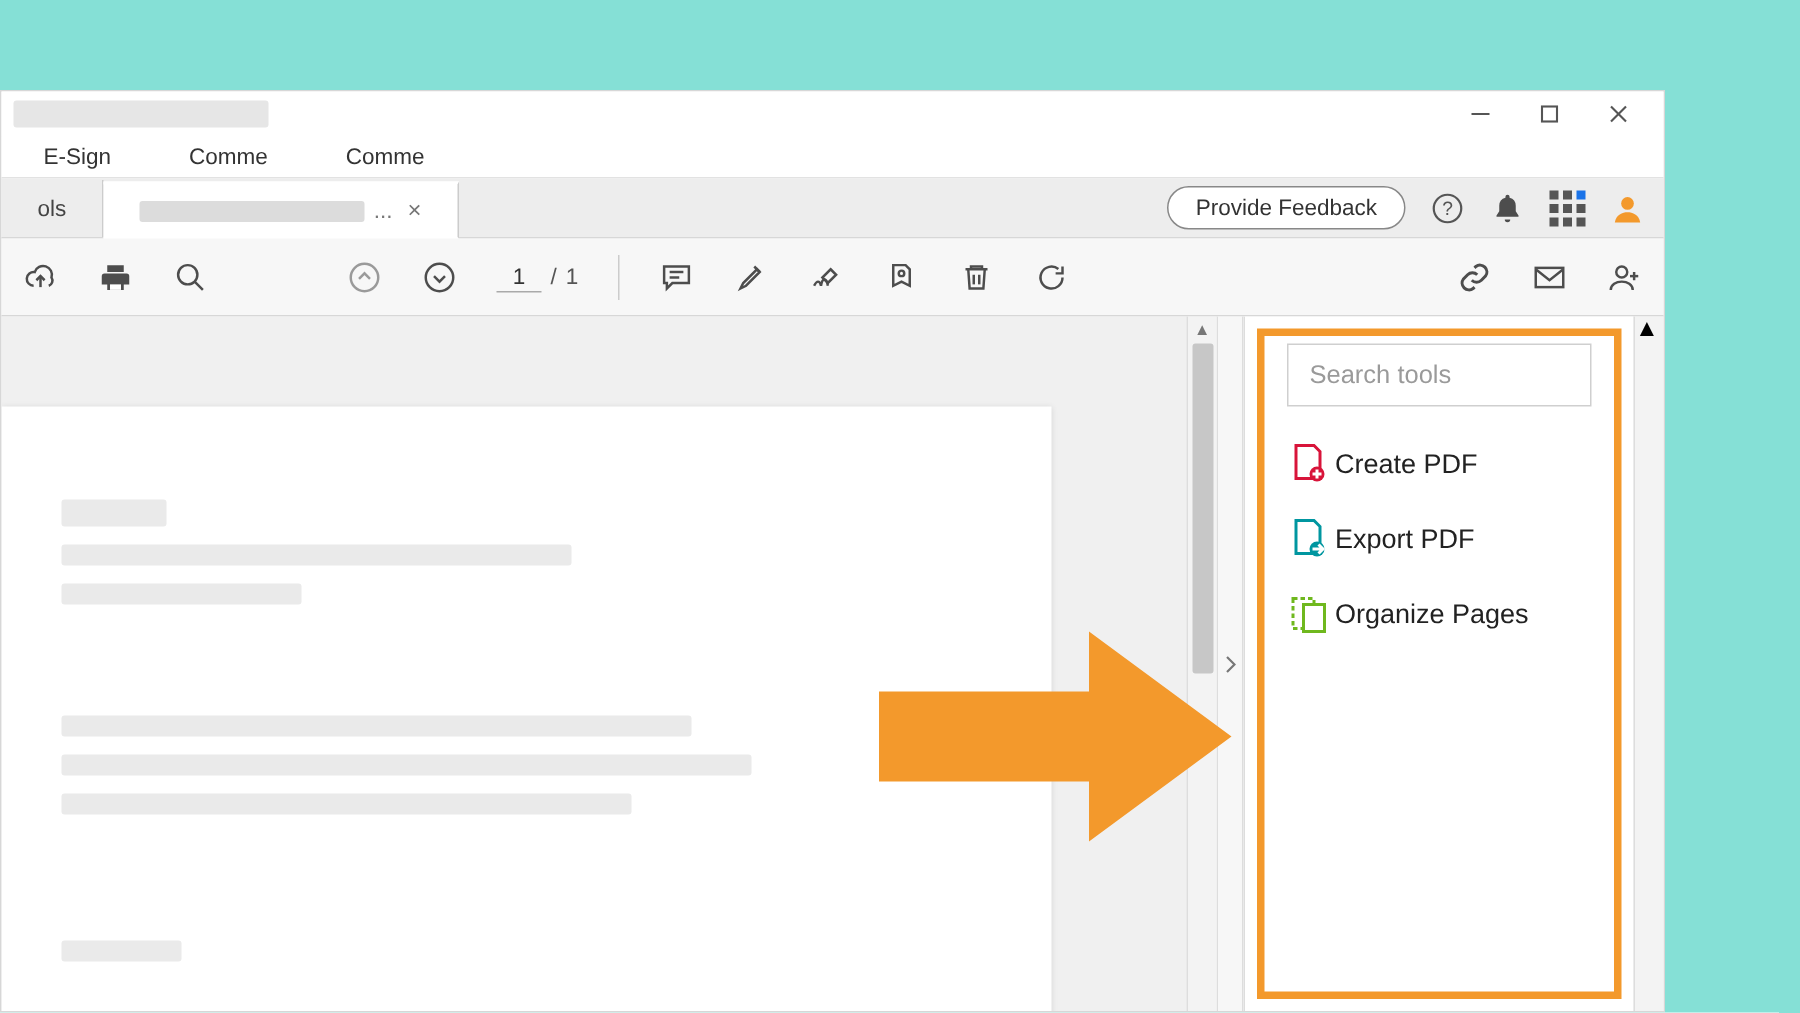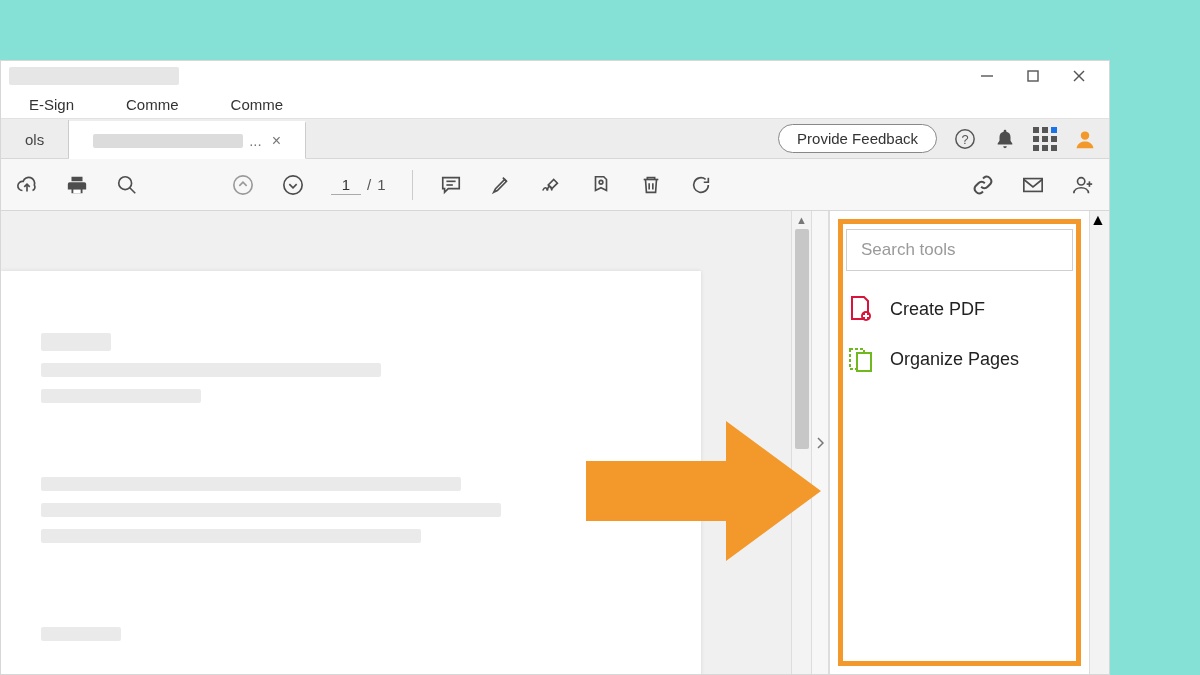--- a/index.html
+++ b/index.html
@@ -130,31 +130,31 @@
   .ph{background:#eaeaea;border-radius:2px;margin:12px 0;}
   .scroll-v{width:20px;background:#f3f3f3;border-left:1px solid #ddd;position:relative;}
   .scroll-v .thumb{position:absolute;left:3px;width:14px;background:#c7c7c7;border-radius:2px;}
   .scroll-v .arrow{position:absolute;left:0;width:100%;height:18px;display:flex;align-items:center;justify-content:center;color:#777;font-size:11px;}
 
   .collapse-handle{width:18px;background:#f7f7f7;border-left:1px solid #ddd;border-right:1px solid #ddd;display:flex;align-items:center;justify-content:center;color:#777;}
 
   
   .right-panel{
     width:260px;background:#fff;border-left:1px solid #ddd; position:relative;
-    padding:18px 16px;
+    padding:18px 28px;
   }
   .callout-box{
     position:absolute; left:8px; right:8px; top:8px; bottom:8px;
     border:5px solid #f3992c; pointer-events:none;
   }
   .search-box{
     border:1px solid #cfcfcf; height:42px; display:flex;align-items:center;
     padding:0 14px; color:#9a9a9a; font-size:17px; margin-bottom:24px;
   }
-  .tool-item{display:flex;align-items:center;gap:16px;font-size:18px;color:#222;margin:22px 0;}
+  .tool-item{display:flex;align-items:center;gap:4px;font-size:18px;color:#222;margin:22px 0;}
   .tool-icon{width:28px;height:28px;flex:0 0 28px;}
   .right-outer-scroll{width:20px;background:#f3f3f3;border-left:1px solid #ddd;position:relative;}
 
   
   .big-arrow{
     position:absolute;
     left:575px; top:350px;
     width:250px;height:160px;
     pointer-events:none;
   }
@@ -373,20 +373,28 @@
       <div class="tool-item">
         <svg class="tool-icon" viewBox="0 0 28 28">
             <path d="M6 2h12l4 4v18H6z" fill="none" stroke="#d8143a" stroke-width="2"></path>
             <circle cx="20" cy="21" r="5" fill="#d8143a"></circle>
             <path d="M20 18v6M17 21h6" stroke="#fff" stroke-width="2"></path>
           </svg>
         <span>Create PDF</span>
       </div>
       <div class="tool-item">
         <svg class="tool-icon" viewBox="0 0 28 28">
+            <path d="M6 2h12l4 4v18H6z" fill="none" stroke="#0096a0" stroke-width="2"></path>
+            <circle cx="20" cy="21" r="5" fill="#0096a0"></circle>
+            <path d="M17 21h6M21 18l3 3-3 3" stroke="#fff" stroke-width="2" fill="none"></path>
+          </svg>
+        <span>Export PDF</span>
+      </div>
+      <div class="tool-item">
+        <svg class="tool-icon" viewBox="0 0 28 28">
             <rect x="4" y="4" width="14" height="20" fill="none" stroke="#6fb81e" stroke-width="2" stroke-dasharray="3 2"></rect>
             <rect x="11" y="8" width="14" height="18" fill="#fff" stroke="#6fb81e" stroke-width="2"></rect>
           </svg>
         <span>Organize Pages</span>
       </div>
     </div>
 
     <div class="right-outer-scroll">
       <div class="arrow" style="top:0">▲</div>
     </div>

